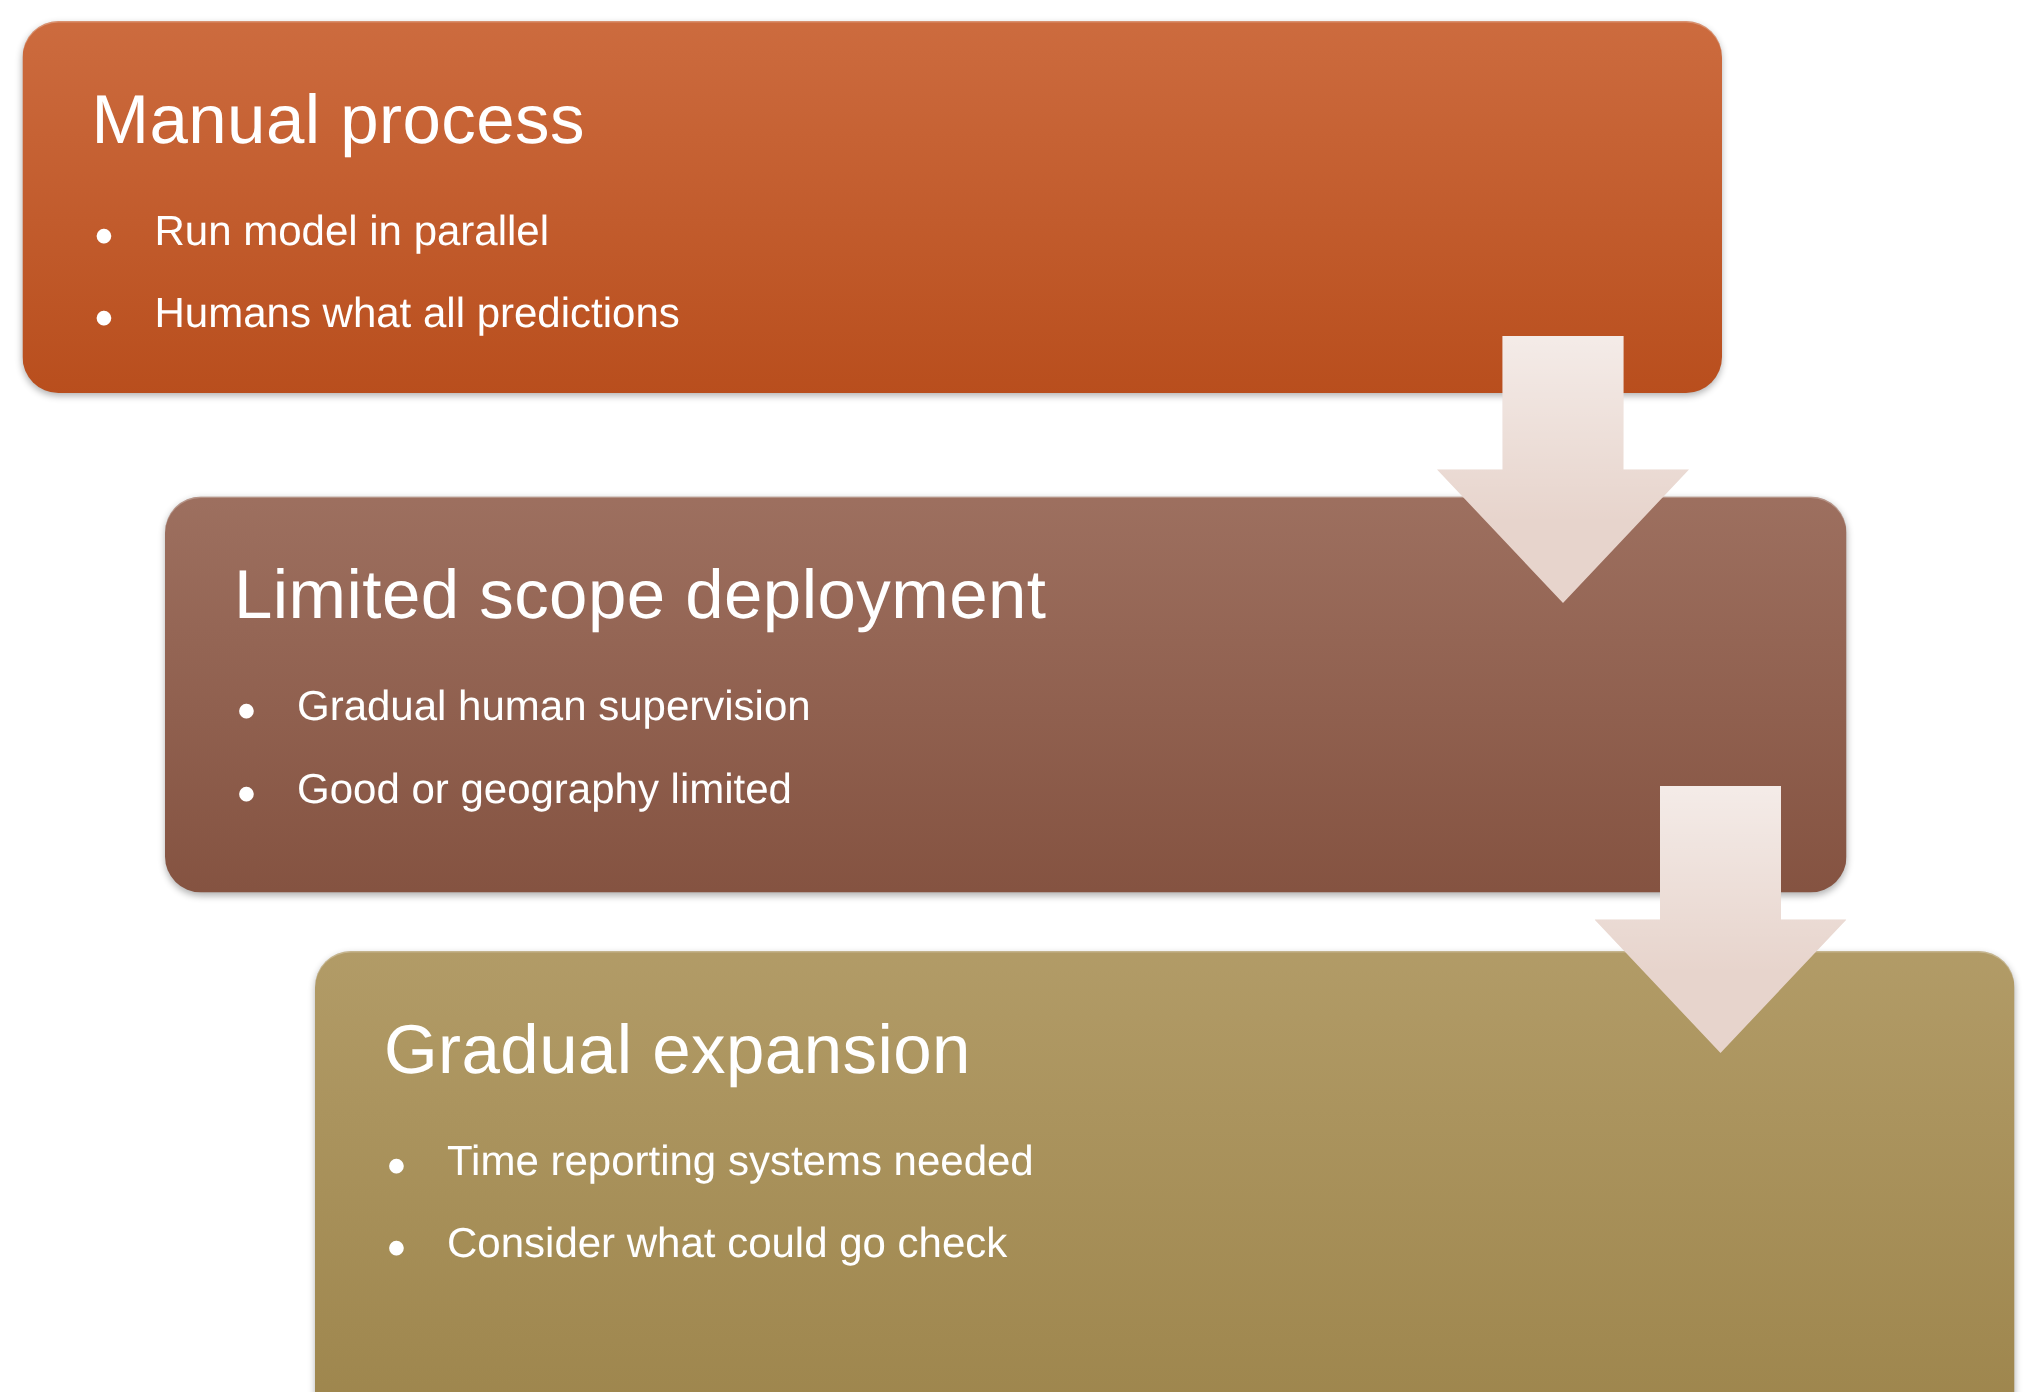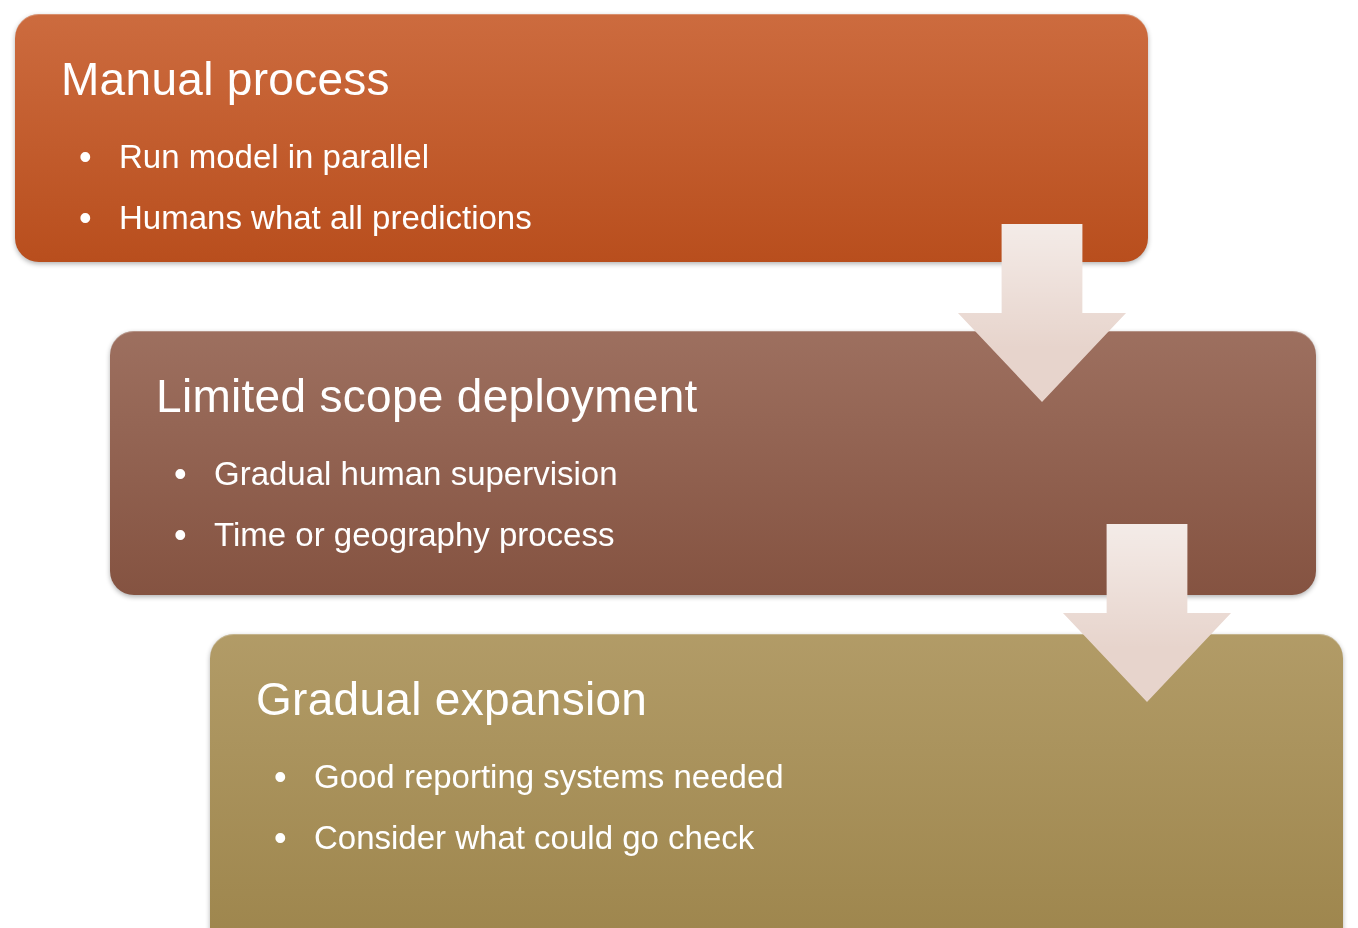--- a/index.html
+++ b/index.html
@@ -26,23 +26,23 @@
     z-index: 1;
   }
   .step-title {
     font-size: 46px;
     font-weight: 400;
     margin: 10px 0 30px 0;
     letter-spacing: 0.3px;
   }
   .bullets {
     list-style: none;
-    margin: 16px;
+    margin: 0;
     padding: 0;
-    font-size: 33px;
+    font-size: 28px;
     font-weight: 400;
   }
   .bullets li {
     position: relative;
     padding-left: 42px;
     margin: 20px 0;
     line-height: 1.25;
   }
   .bullets li::before {
     content: "•";
@@ -52,21 +52,21 @@
     font-size: 36px;
   }
   .arrow {
     position: absolute;
     z-index: 2;
     clip-path: polygon(26% 0, 74% 0, 74% 50%, 100% 50%, 50% 100%, 0 50%, 26% 50%);
     background-image: linear-gradient(to bottom, rgba(255,255,255,0.55), rgba(255,255,255,0.0) 70%);
   }
   
   #step-1 { left: 15px;  top: 14px;  width: 1133px; height: 248px; }
-  #step-2 { left: 110px; top: 331px; width: 1206px; height: 264px; }
+  #step-2 { left: 110px; top: 331px; width: 1121px; height: 264px; }
   #step-3 { left: 210px; top: 634px; width: 1133px; height: 348px; }
   #arrow-1 { left: 958px;  top: 224px; width: 168px; height: 178px; }
   #arrow-2 { left: 1063px; top: 524px; width: 168px; height: 178px; }
 </style>
 </head>
 <body>
 
 <div class="canvas">
 
   <div class="step" id="step-1" style="background-color: rgb(196, 83, 31);">
@@ -76,27 +76,27 @@
       <li>Humans what all predictions</li>
     </ul>
   </div>
 
   <div class="arrow" id="arrow-1" style="background-color: rgb(231, 212, 204);"></div>
 
   <div class="step" id="step-2" style="background-color: rgb(141, 88, 69);">
     <div class="step-title">Limited scope deployment</div>
     <ul class="bullets">
       <li>Gradual human supervision</li>
-      <li>Time or geography process</li>
+      <li>Good or geography limited</li>
     </ul>
   </div>
 
   <div class="arrow" id="arrow-2" style="background-color: rgb(231, 212, 204);"></div>
 
   <div class="step" id="step-3" style="background-color: rgb(165, 139, 78);">
     <div class="step-title">Gradual expansion</div>
     <ul class="bullets">
-      <li>Good reporting systems needed</li>
+      <li>Time reporting systems needed</li>
       <li>Consider what could go check</li>
     </ul>
   </div>
 
 </div>
 
 </body></html>

